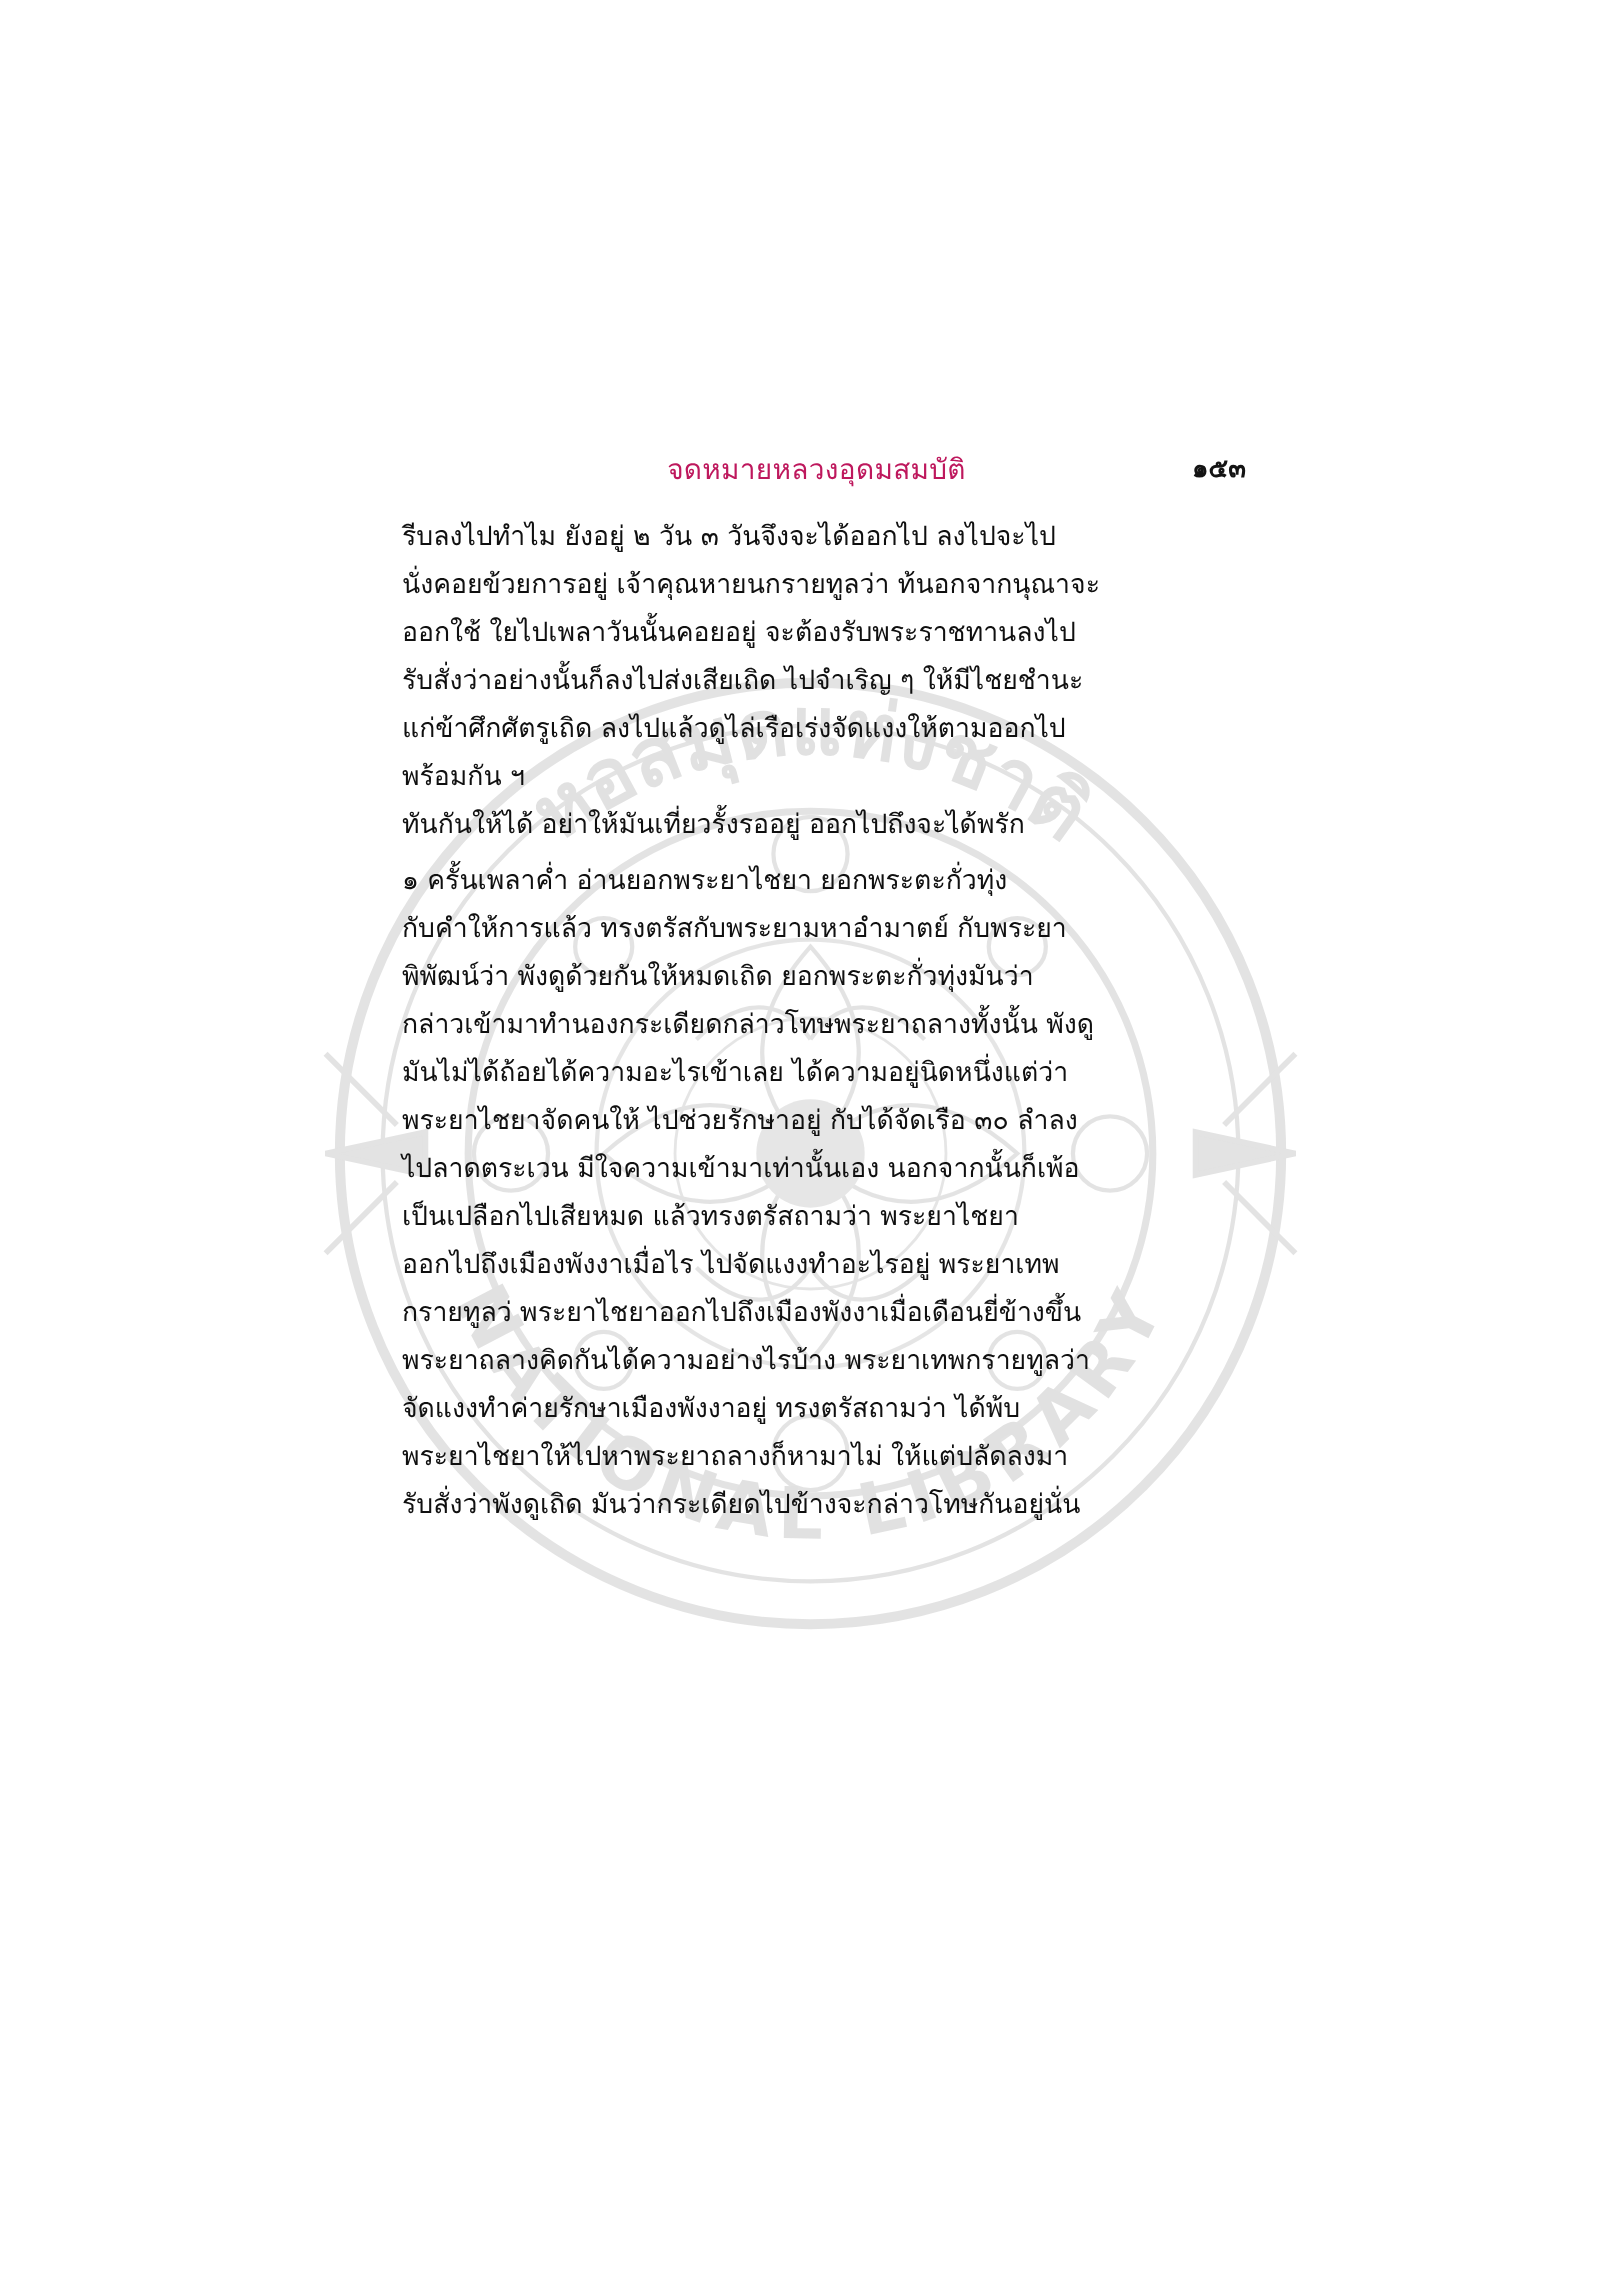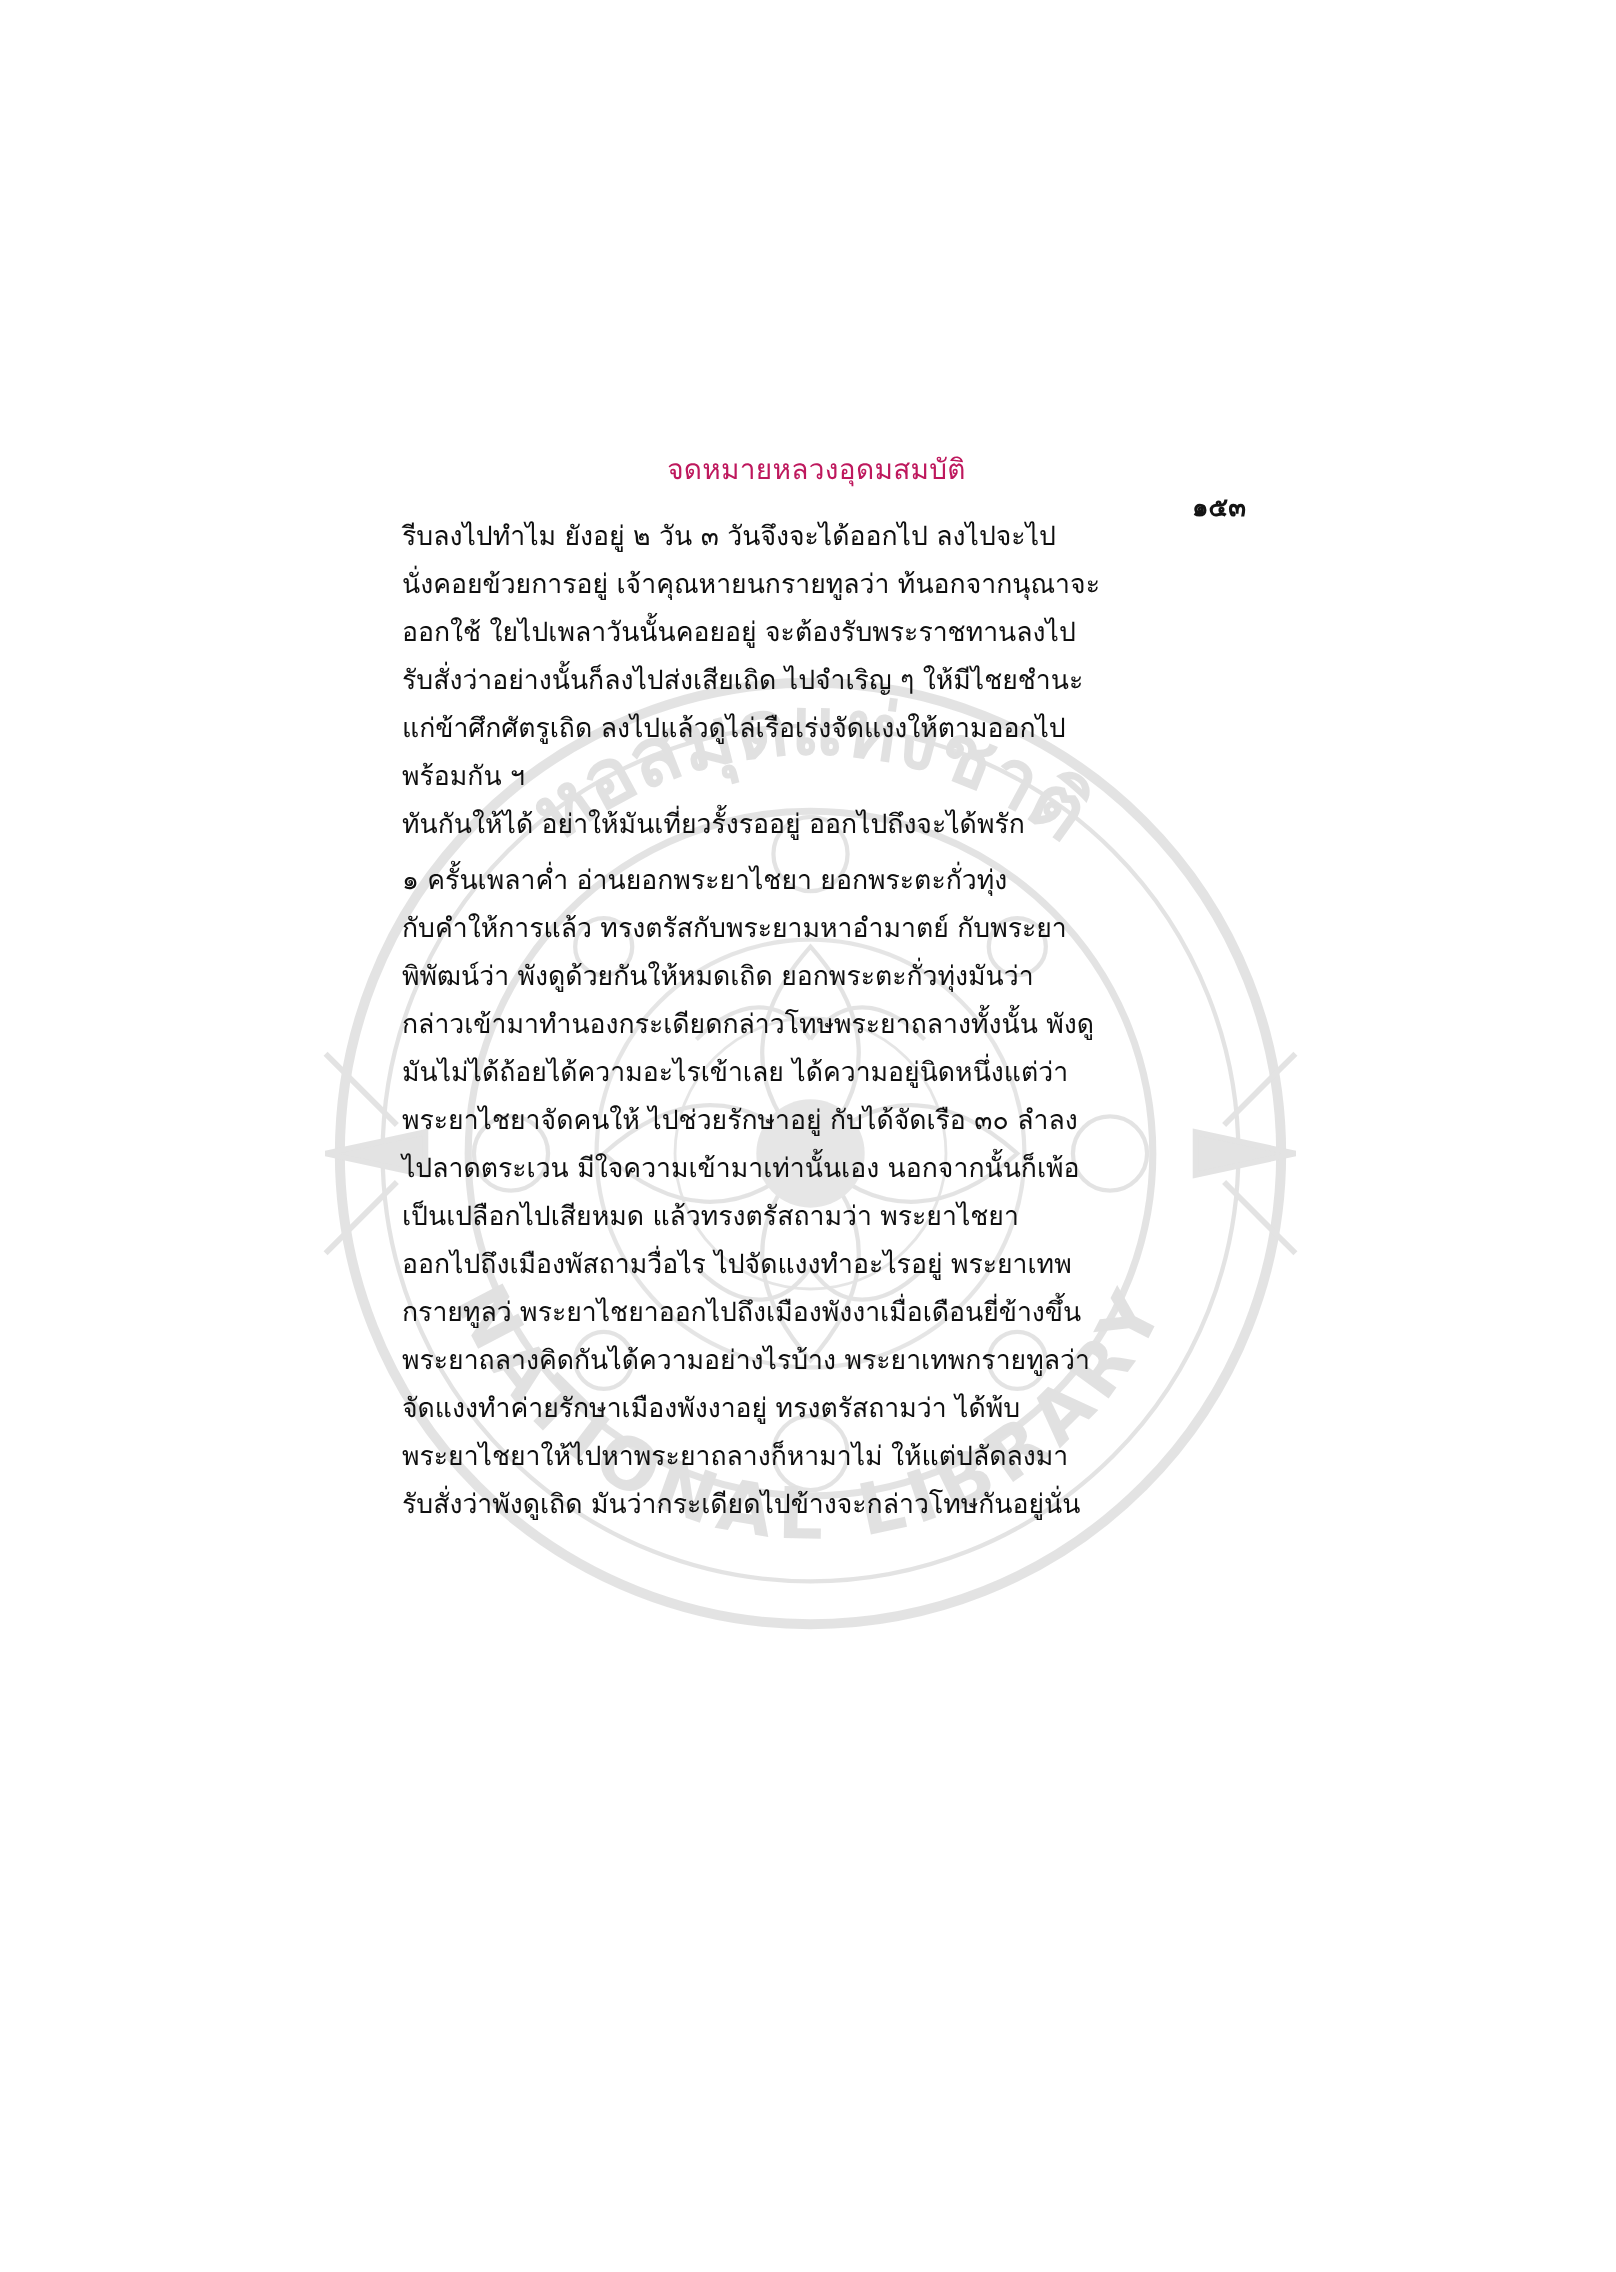--- a/index.html
+++ b/index.html
@@ -51,21 +51,20 @@
     color: #be185d;
     white-space: nowrap;
   }
   #page-number {
     position: absolute;
     left: 1192px;
     top: 447px;
     font-size: 26px;
     font-weight: 700;
     color: #141414;
-    margin-top: 39px;
   }
 
   #text-block {
     position: absolute;
     left: 366px;
     top: 512px;
     width: 888px;
   }
 
   .line {
@@ -158,21 +157,21 @@
 
     <div>
       <div class="line">๑  ครั้นเพลาค่ำ      อ่านยอกพระยาไชยา      ยอกพระตะกั่วทุ่ง</div>
       <div class="line">กับคำให้การแล้ว      ทรงตรัสกับพระยามหาอำมาตย์      กับพระยา</div>
       <div class="line">พิพัฒน์ว่า      พังดูด้วยกันให้หมดเถิด        ยอกพระตะกั่วทุ่งมันว่า</div>
       <div class="line">กล่าวเข้ามาทำนองกระเดียดกล่าวโทษพระยาถลางทั้งนั้น        พังดู</div>
       <div class="line">มันไม่ได้ถ้อยได้ความอะไรเข้าเลย        ได้ความอยู่นิดหนึ่งแต่ว่า</div>
       <div class="line">พระยาไชยาจัดคนให้ ไปช่วยรักษาอยู่         กับได้จัดเรือ ๓๐ ลำลง</div>
       <div class="line">ไปลาดตระเวน      มีใจความเข้ามาเท่านั้นเอง      นอกจากนั้นก็เพ้อ</div>
       <div class="line">เป็นเปลือกไปเสียหมด         แล้วทรงตรัสถามว่า        พระยาไชยา</div>
-      <div class="line">ออกไปถึงเมืองพัสถามวื่อไร      ไปจัดแงงทำอะไรอยู่     พระยาเทพ</div>
+      <div class="line">ออกไปถึงเมืองพังงาเมื่อไร      ไปจัดแงงทำอะไรอยู่     พระยาเทพ</div>
       <div class="line">กรายทูลว่        พระยาไชยาออกไปถึงเมืองพังงาเมื่อเดือนยี่ข้างขึ้น</div>
       <div class="line">พระยาถลางคิดกันได้ความอย่างไรบ้าง       พระยาเทพกรายทูลว่า</div>
       <div class="line">จัดแงงทำค่ายรักษาเมืองพังงาอยู่        ทรงตรัสถามว่า        ได้พ้บ</div>
       <div class="line">พระยาไชยาให้ไปหาพระยาถลางก็หามาไม่       ให้แต่ปลัดลงมา</div>
       <div class="line">รับสั่งว่าพังดูเถิด      มันว่ากระเดียดไปข้างจะกล่าวโทษกันอยู่นั่น</div>
     </div>
 
   </div>
 </div>
 

